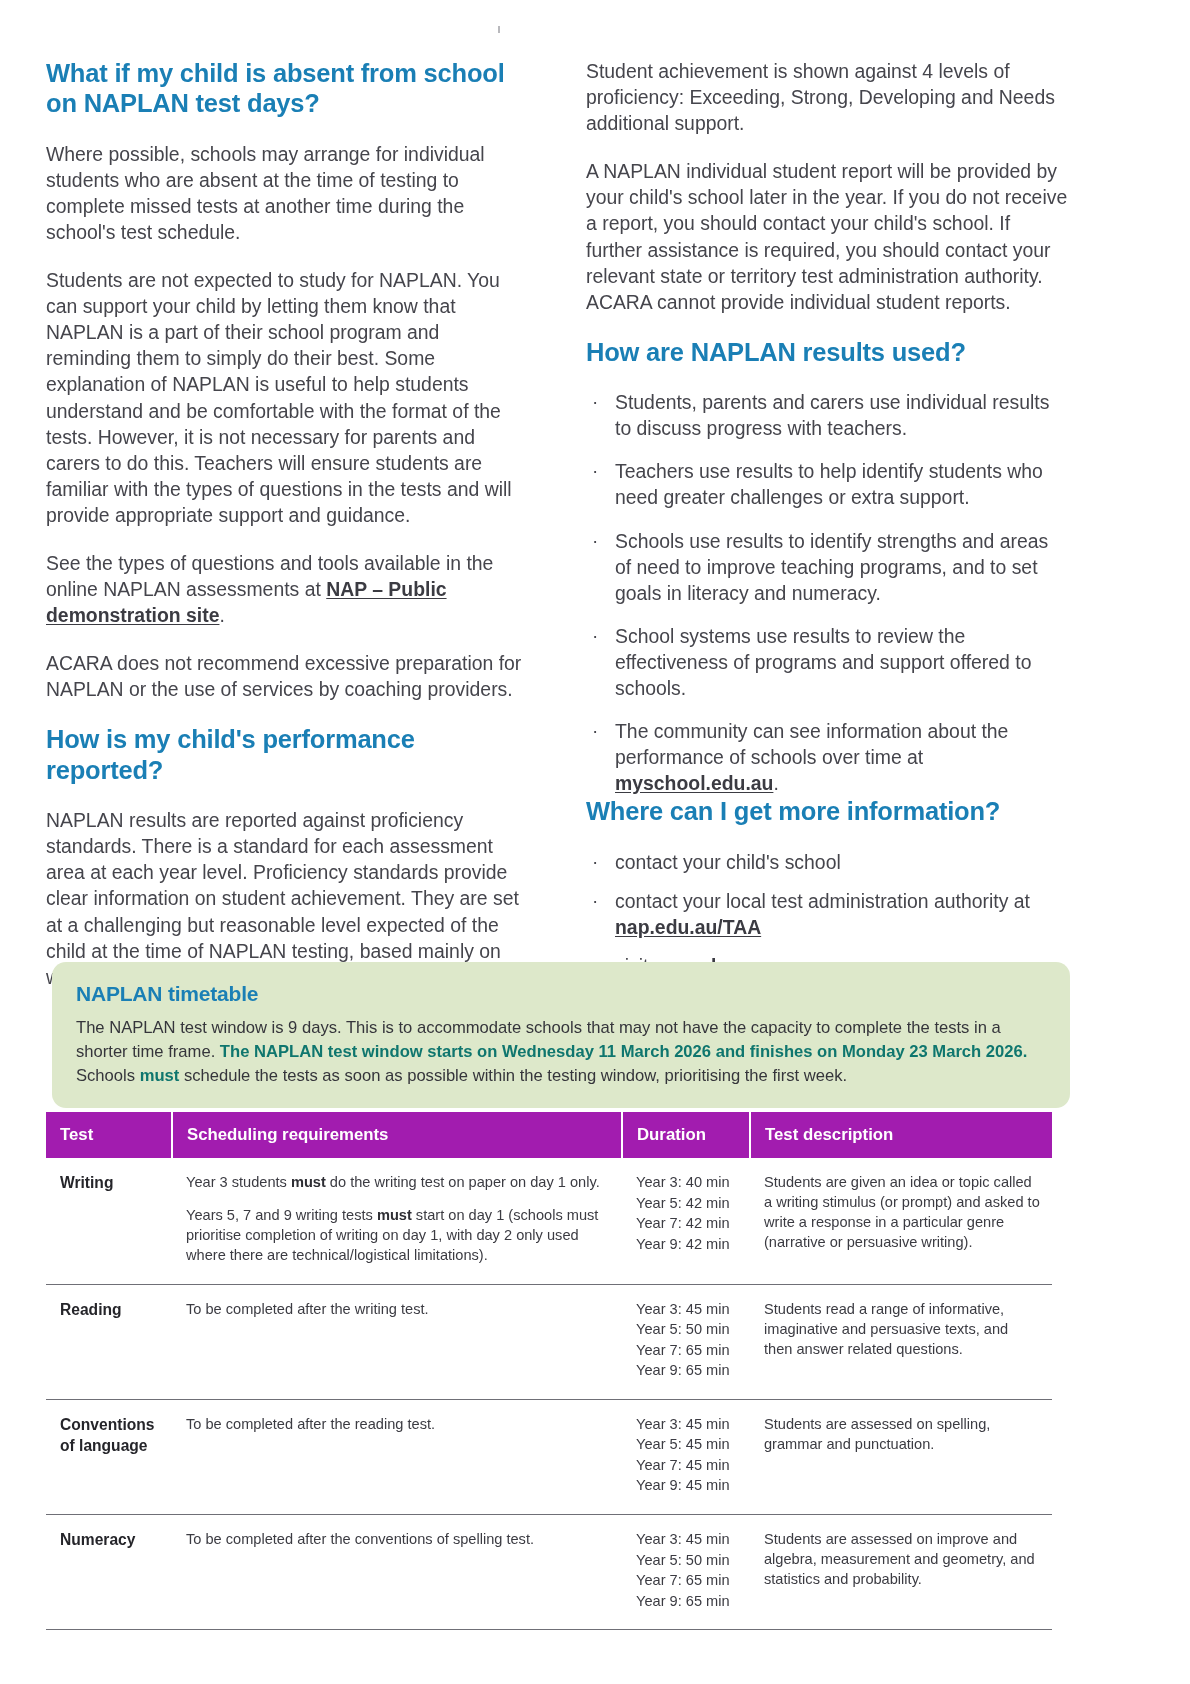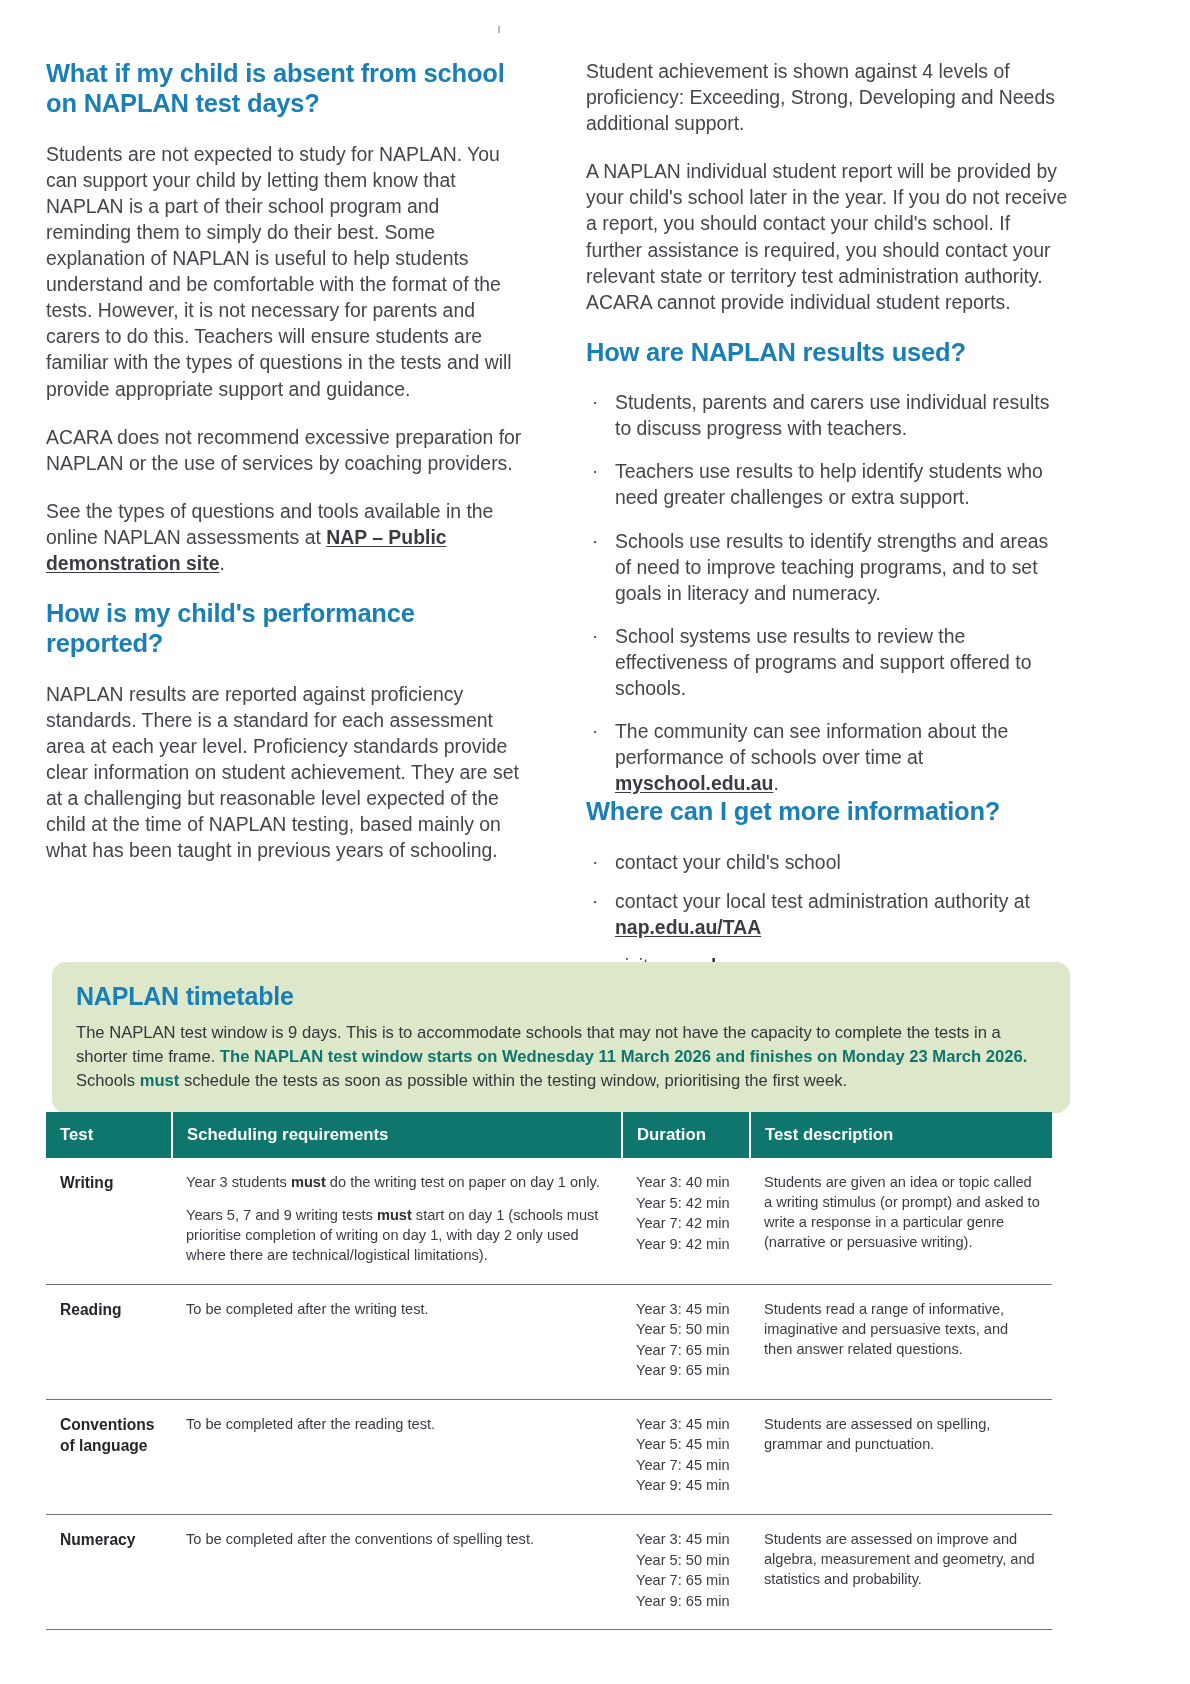--- a/index.html
+++ b/index.html
@@ -100,21 +100,21 @@
     top: 962px;
     left: 52px;
     width: 1018px;
     box-sizing: border-box;
     background: #dde8ca;
     border-radius: 14px;
     padding: 20px 24px 20px 24px;
   }
   .green-box h3 {
     color: #1a7fb5;
-    font-size: 25px;
+    font-size: 21px;
     font-weight: bold;
     margin: 0 0 10px 0;
     letter-spacing: -0.2px;
   }
   .green-box p {
     margin: 0;
     font-size: 16.6px;
     line-height: 1.45;
     color: #35353b;
   }
@@ -123,21 +123,21 @@
   
   .timetable {
     position: absolute;
     top: 1112px;
     left: 46px;
     width: 1006px;
     border-collapse: collapse;
     table-layout: fixed;
   }
   .timetable th {
-    background: #0f766e;
+    background: #a21caf;
     color: #ffffff;
     font-size: 16.8px;
     font-weight: bold;
     text-align: left;
     padding: 13px 12px 13px 14px;
     border-right: 2px solid #ffffff;
     vertical-align: middle;
   }
   .timetable th:last-child { border-right: none; margin-left: 39px; }
   .timetable td {
@@ -182,29 +182,30 @@
 <div class="page">
 
   <div class="speck"></div>
 
   <div class="columns">
 
     <div class="col">
 
       <h2 class="section-heading">What if my child is absent from school on NAPLAN test days?</h2>
 
+      <p class="body">Where possible, schools may arrange for individual students who are absent at the time of testing to complete missed tests at another time during the school's test schedule.</p>
 
 
       <p class="body">Students are not expected to study for NAPLAN. You can support your child by letting them know that NAPLAN is a part of their school program and reminding them to simply do their best. Some explanation of NAPLAN is useful to help students understand and be comfortable with the format of the tests. However, it is not necessary for parents and carers to do this. Teachers will ensure students are familiar with the types of questions in the tests and will provide appropriate support and guidance.</p>
-
-      <p class="body">ACARA does not recommend excessive preparation for NAPLAN or the use of services by coaching providers.</p>
 
       <p class="body">
         <span>See the types of questions and tools available in the online NAPLAN assessments at </span><a class="lnk" href="#">NAP – Public demonstration site</a><span>.</span>
       </p>
+
+      <p class="body">ACARA does not recommend excessive preparation for NAPLAN or the use of services by coaching providers.</p>
 
       <h2 class="section-heading spacer-top-lg">How is my child's performance reported?</h2>
 
       <p class="body last">NAPLAN results are reported against proficiency standards. There is a standard for each assessment area at each year level. Proficiency standards provide clear information on student achievement. They are set at a challenging but reasonable level expected of the child at the time of NAPLAN testing, based mainly on what has been taught in previous years of schooling.</p>
     </div>
 
     <div class="col">
 
       <p class="body">Student achievement is shown against 4 levels of proficiency: Exceeding, Strong, Developing and Needs additional support.</p>
 

